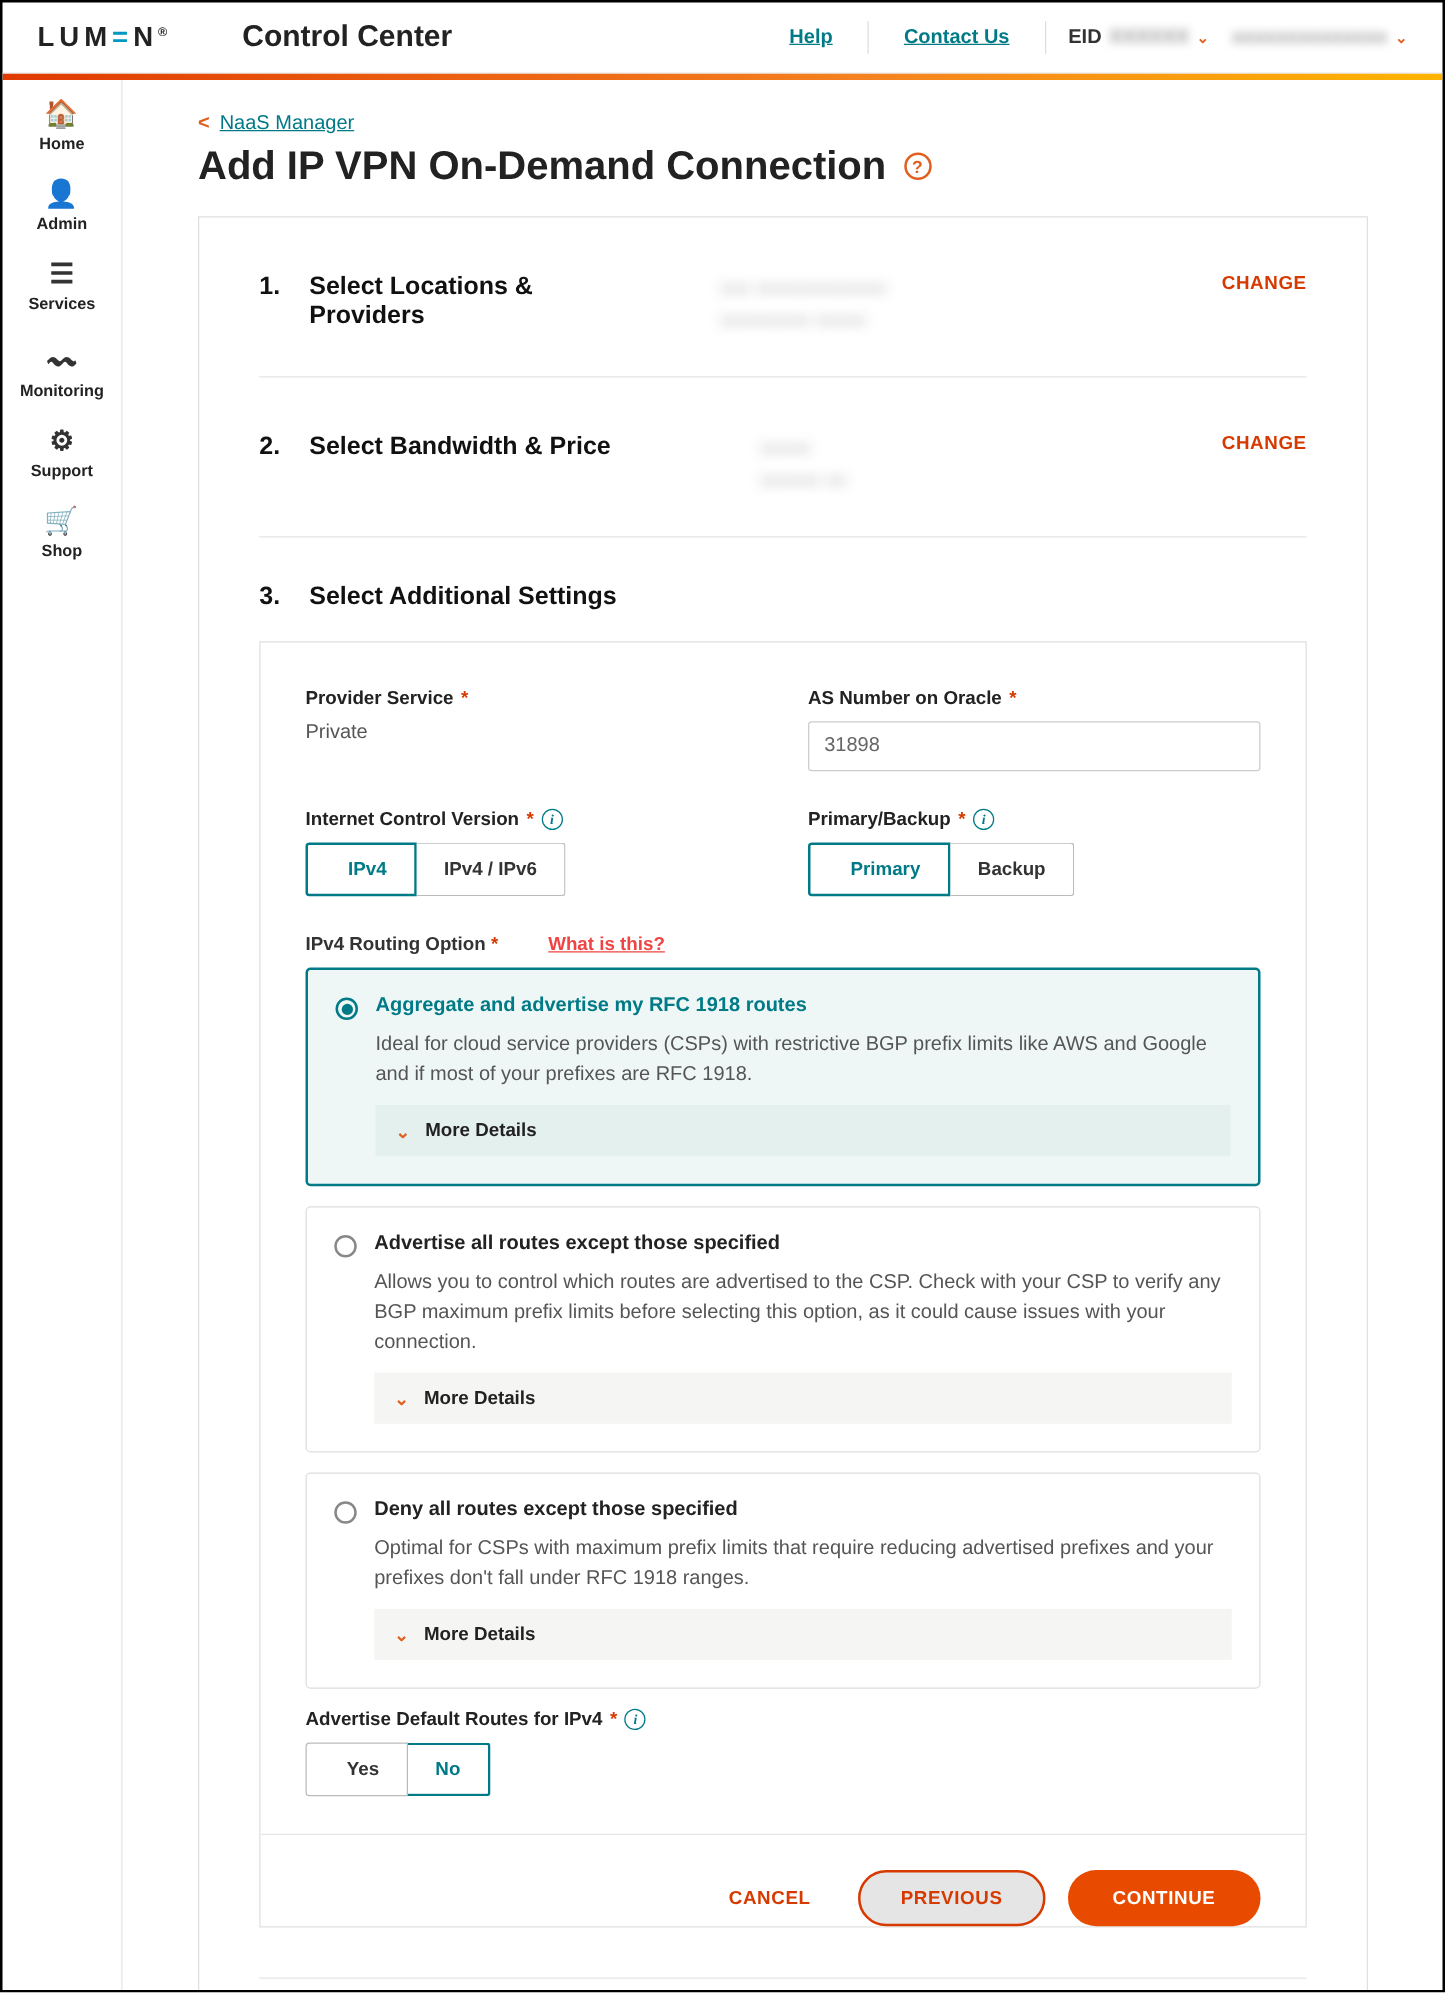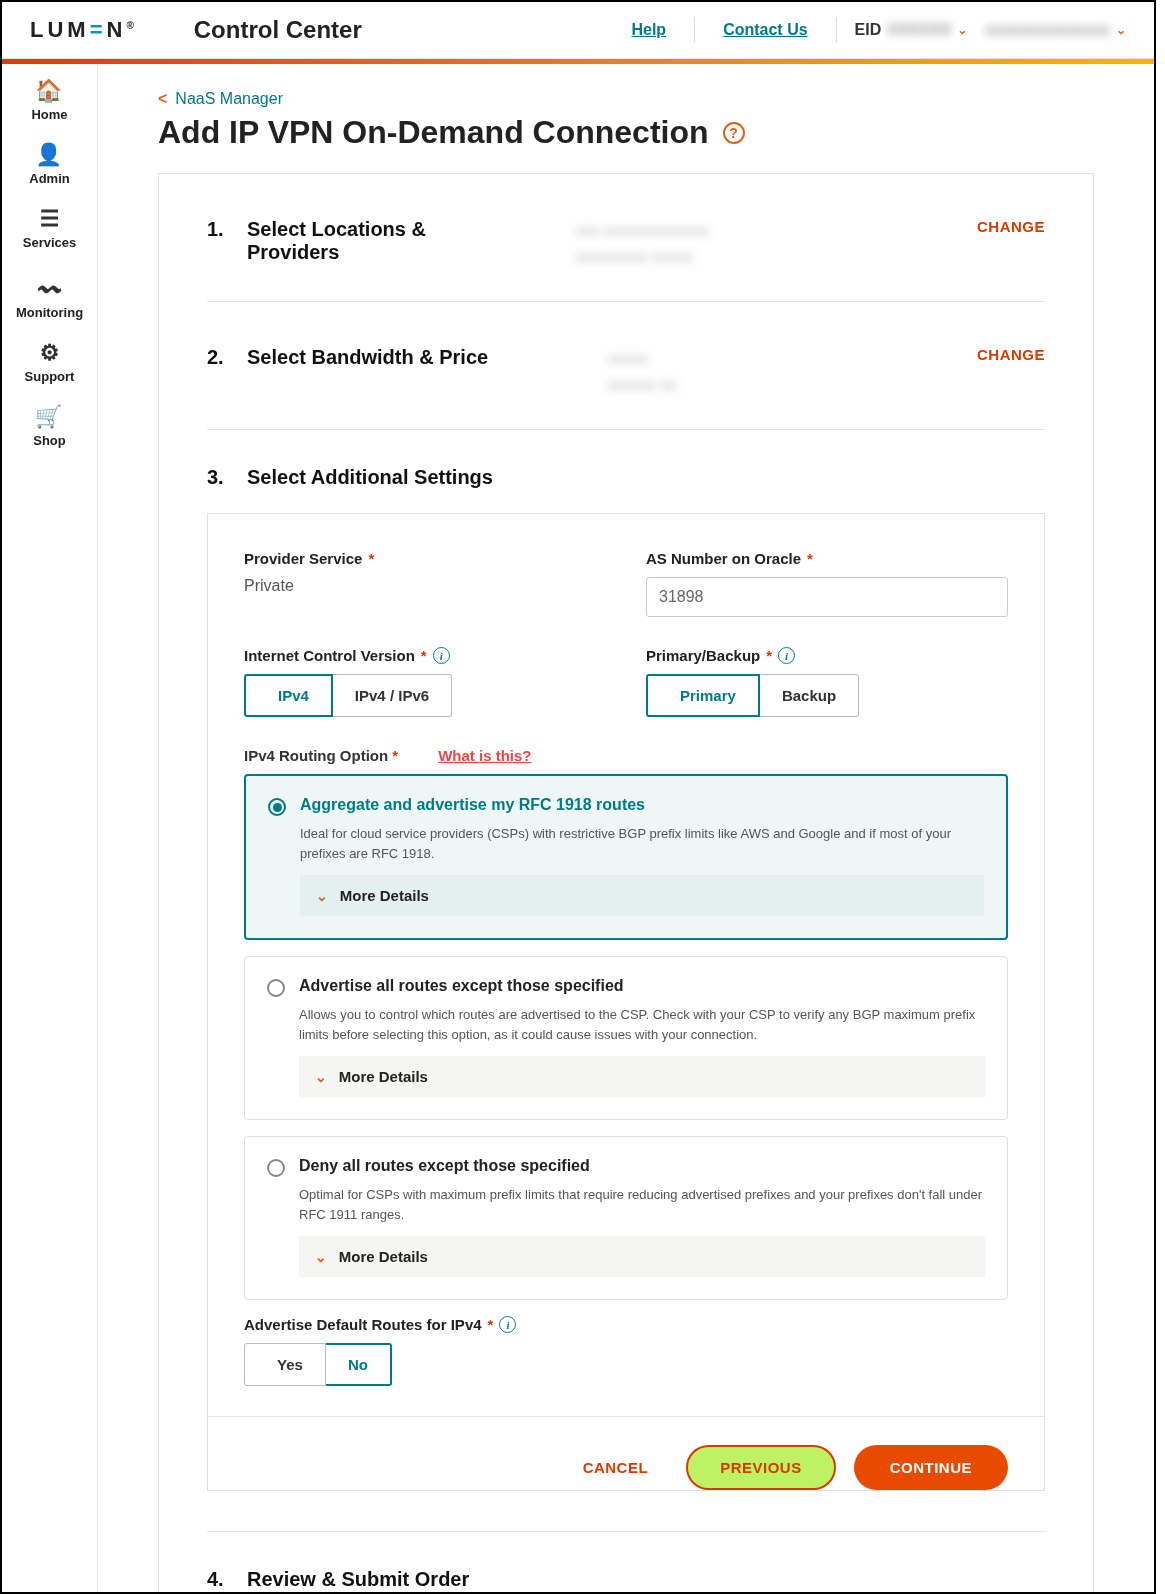--- a/index.html
+++ b/index.html
@@ -17,21 +17,21 @@
 .blur { color: transparent; text-shadow: 0 0 8px rgba(0,0,0,0.4); user-select: none; }
 .chev { color: #e05f1e; font-size: 12px; }
 .gradient-bar { height: 5px; background: linear-gradient(to right, #e03a00 0%, #f58220 60%, #ffb400 100%); }
 .body-row { display: flex; flex: 1; overflow: hidden; }
 .sidebar { width: 96px; border-right: 1px solid #e5e5e5; display: flex; flex-direction: column; align-items: center; padding-top: 14px; gap: 20px; }
 .nav-item { text-align: center; width: 100%; cursor: pointer; font-size: 13px; font-weight: 700; color: #222; }
 .nav-item .ic { font-size: 22px; margin-bottom: 3px; color: #333; }
 .main { flex: 1; padding: 26px 60px 40px 60px; overflow-y: auto; }
 .breadcrumb { display: flex; align-items: center; gap: 8px; font-size: 16px; margin-bottom: 6px; }
 .bc-chev { color: #e05f1e; font-weight: 700; }
-.bc-link { color: #007a87; }
+.bc-link { color: #007a87; text-decoration: underline; }
 .page-title { font-size: 32px; font-weight: 800; color: #222; display: flex; align-items: center; gap: 14px; margin-bottom: 22px; }
 .help-circle { width: 22px; height: 22px; border: 2px solid #e05f1e; border-radius: 50%; color: #e05f1e; font-weight: 700; display: flex; align-items: center; justify-content: center; font-size: 14px; }
 .wizard { border: 1px solid #e0e0e0; padding: 0 48px 30px 48px; }
 .step-row { display: flex; align-items: flex-start; padding: 44px 0 32px 0; border-bottom: 1px solid #e5e5e5; }
 .step-row:last-child { border-bottom: none; }
 .step-num { font-size: 20px; font-weight: 800; color: #111; width: 40px; flex-shrink: 0; }
 .step-title { font-size: 20px; font-weight: 800; color: #111; }
 .step-mid { flex: 1; }
 .change-link { color: #d73a00; font-weight: 800; font-size: 15px; cursor: pointer; letter-spacing: 0.5px; }
 .blurred-block { color: transparent; text-shadow: 0 0 10px rgba(0,0,0,0.35); font-size: 16px; line-height: 1.6; margin-left: 60px; }
@@ -52,28 +52,28 @@
 .routing-label { font-weight: 700; font-size: 15px; margin-bottom: 10px; }
 .what-link { color: #ef4444; text-decoration: underline; font-weight: 600; margin-left: 40px; }
 .radio-card { border: 1px solid #ddd; border-radius: 4px; padding: 20px 22px 8px 22px; margin-bottom: 16px; }
 .radio-card.active { border: 2px solid #007a87; background: #eef7f6; }
 .radio-head { display: flex; align-items: flex-start; gap: 14px; margin-bottom: 8px; }
 .radio { width: 18px; height: 18px; border: 2px solid #888; border-radius: 50%; flex-shrink: 0; margin-top: 2px; position: relative; }
 .radio.checked { border-color: #007a87; }
 .radio.checked::after { content: ''; position: absolute; inset: 2.5px; background: #007a87; border-radius: 50%; }
 .radio-title { font-weight: 700; font-size: 16px; color: #222; }
 .radio-card.active .radio-title { color: #007a87; }
-.radio-desc { font-size: 13px; color: #555; line-height: 1.5; margin-left: 32px; margin-bottom: 12px; }
+.radio-desc { font-size: 16px; color: #555; line-height: 1.5; margin-left: 32px; margin-bottom: 12px; }
 .more-details { background: #f5f5f3; padding: 12px 16px; font-weight: 700; font-size: 15px; color: #222; display: flex; align-items: center; gap: 12px; margin-left: 32px; margin-bottom: 14px; cursor: pointer; }
 .radio-card.active .more-details { background: #e4f0ee; }
 .md-chev { color: #e05f1e; font-size: 14px; }
 .adv-default { margin-top: 10px; margin-bottom: 30px; }
 .footer-btns { display: flex; justify-content: flex-end; gap: 18px; padding: 28px 36px 0 36px; margin: 0 -36px; border-top: 1px solid #e5e5e5; }
 .btn-text { background: none; border: none; color: #d73a00; font-weight: 800; font-size: 15px; cursor: pointer; padding: 14px 20px; letter-spacing: 0.5px; }
-.btn-outline { background: #bef264; border: 2px solid #d73a00; color: #d73a00; font-weight: 800; font-size: 15px; border-radius: 24px; padding: 12px 32px; cursor: pointer; letter-spacing: 0.5px; }
+.btn-outline { background: #e5e5e5; border: 2px solid #d73a00; color: #d73a00; font-weight: 800; font-size: 15px; border-radius: 24px; padding: 12px 32px; cursor: pointer; letter-spacing: 0.5px; }
 .btn-primary { background: #e84a00; border: none; color: #fff; font-weight: 800; font-size: 15px; border-radius: 24px; padding: 14px 36px; cursor: pointer; letter-spacing: 0.5px; }
 .step4 { padding: 36px 0 20px 0; border-top: 1px solid #e5e5e5; margin-top: 40px; display:flex; }
 </style>
 </head>
 <body>
 
 <div class="frame">
   <div class="topbar">
     <div class="logo">LUM<span class="e">=</span>N<sup>®</sup></div>
     <div class="app-title">Control Center</div>
@@ -227,21 +227,21 @@
                 <span class="md-chev">⌄</span>
                 <span>More Details</span>
               </div>
           </div>
 
           <div class="radio-card">
             <div class="radio-head">
               <div class="radio"></div>
               <div class="radio-title">Deny all routes except those specified</div>
             </div>
-            <div class="radio-desc">Optimal for CSPs with maximum prefix limits that require reducing advertised prefixes and your prefixes don't fall under RFC 1911 ranges.</div>
+            <div class="radio-desc">Optimal for CSPs with maximum prefix limits that require reducing advertised prefixes and your prefixes don't fall under RFC 1918 ranges.</div>
             <div class="more-details">
                 <span class="md-chev">⌄</span>
                 <span>More Details</span>
               </div>
           </div>
 
           <div class="adv-default">
             <div class="field-label">
                 <span>Advertise Default Routes for IPv4</span> 
                 <span class="req">*</span> 

